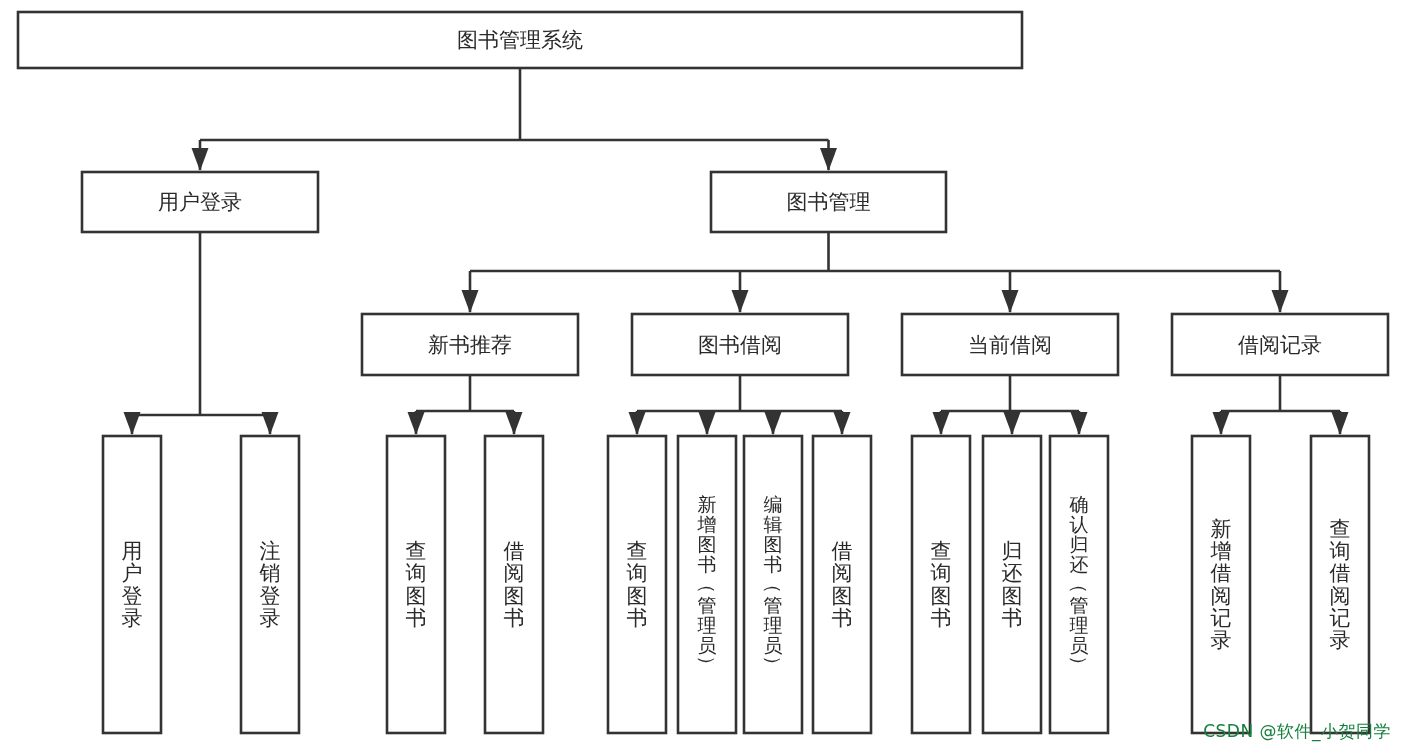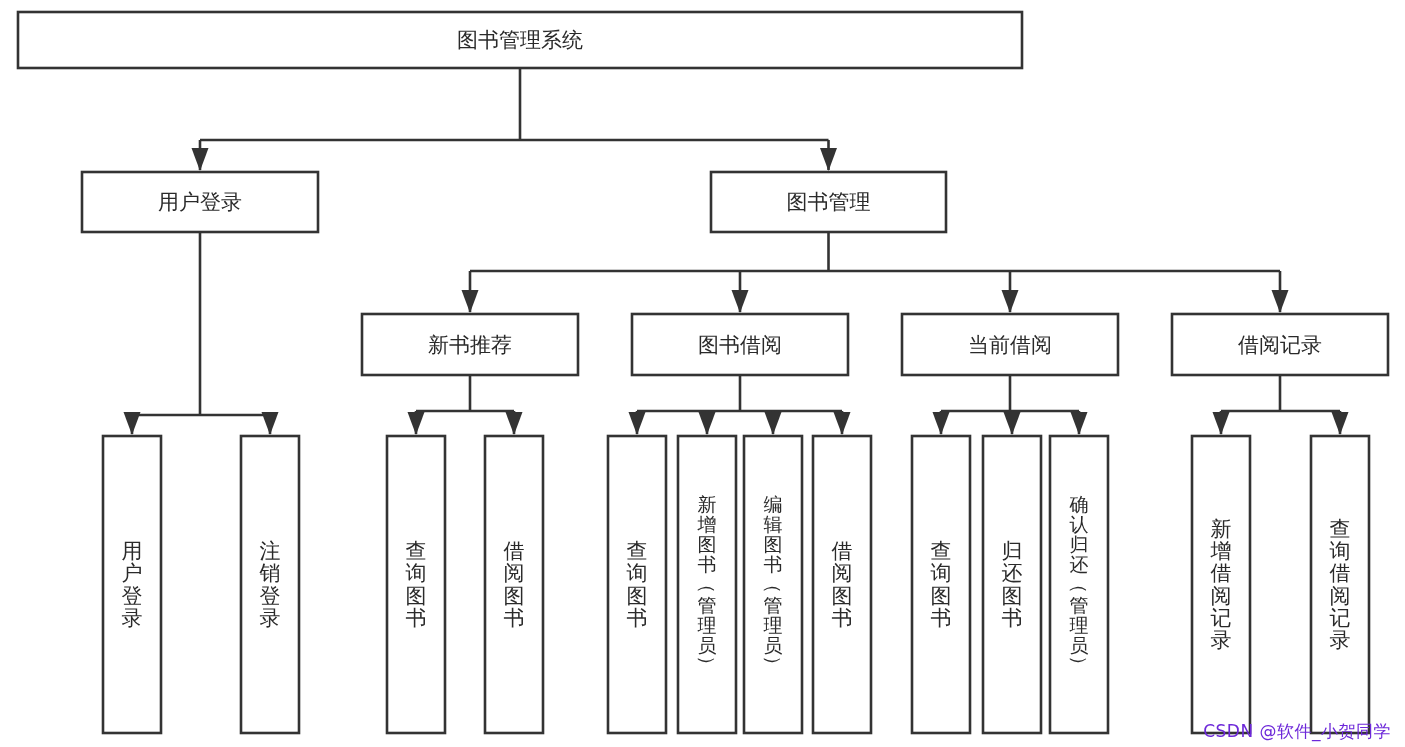--- a/index.html
+++ b/index.html
@@ -50,21 +50,21 @@
     fill: #2a2a2a;
     font-family: "DejaVu Sans", "Liberation Sans", sans-serif;
     font-size: 21px;
     text-anchor: middle;
     dominant-baseline: middle;
   }
   .watermark {
     position: absolute;
     right: 14px;
     bottom: 4px;
-    color: #6d28d9;
+    color: #15803d;
     font-size: 17px;
     font-family: "DejaVu Sans", "Liberation Sans", sans-serif;
     white-space: nowrap;
     letter-spacing: 0.5px;
     user-select: none;
   }
   .vchar {
     display: block;
     text-align: center;
     line-height: 1.06;

